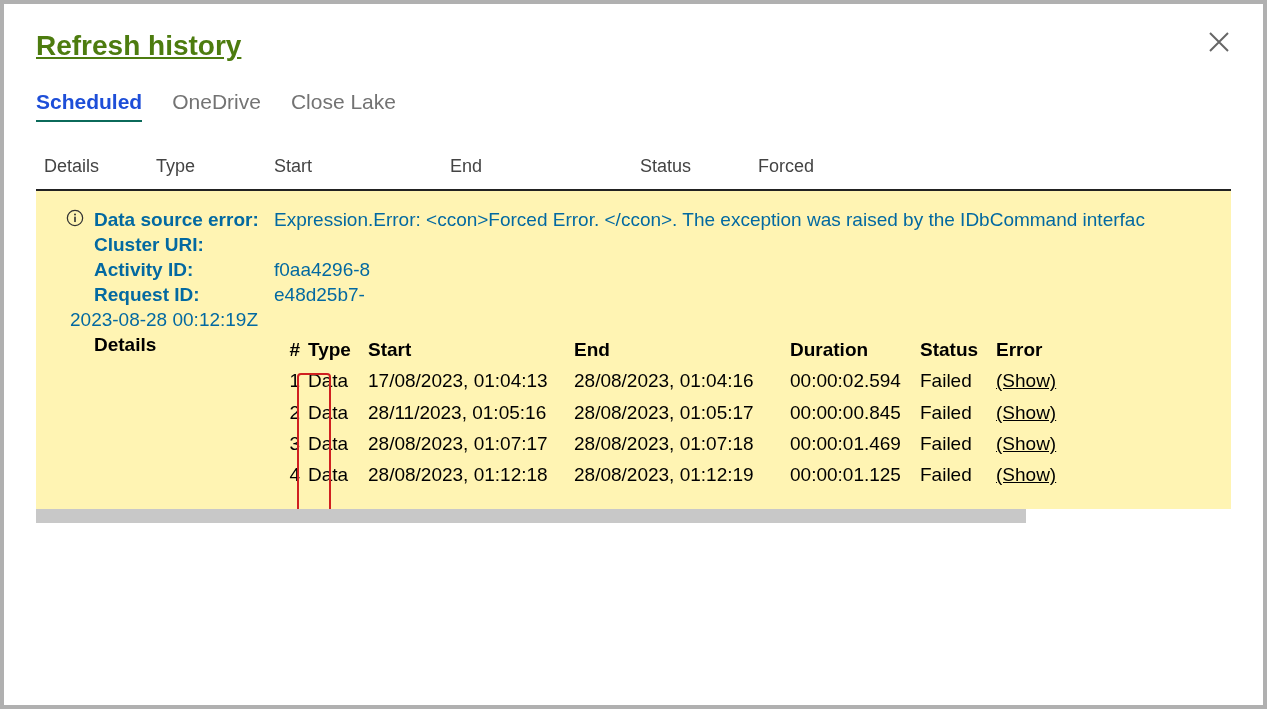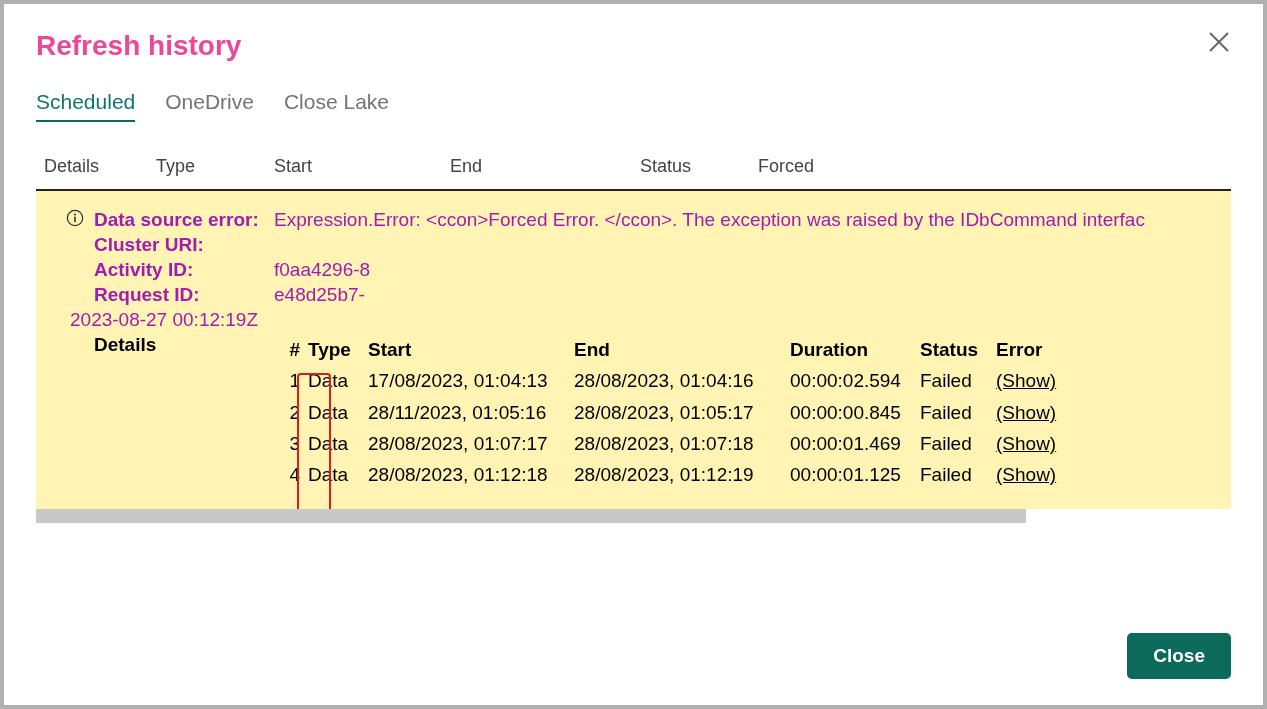--- a/index.html
+++ b/index.html
@@ -20,21 +20,22 @@
       position: relative;
     }
     .dialog-header {
       display: flex;
       justify-content: space-between;
       align-items: flex-start;
     }
     .dialog-title {
       font-size: 28px;
       font-weight: 700;
-      color: #ec4899;
+      color: #4d7c0f;
+      text-decoration: underline;
     }
     .close-icon {
       cursor: pointer;
       font-size: 18px;
       color: #555;
       width: 24px;
       height: 24px;
       display: flex;
       align-items: center;
       justify-content: center;
@@ -44,23 +45,23 @@
       gap: 30px;
       margin-top: 28px;
       font-size: 21px;
     }
     .tab {
       color: #737373;
       padding-bottom: 6px;
       cursor: pointer;
     }
     .tab.active {
-      color: #0f766e;
+      color: #1d4ed8;
       border-bottom: 2px solid #0b6a5a;
-      font-weight: 400;
+      font-weight: 700;
     }
     .table-header {
       display: flex;
       margin-top: 34px;
       font-size: 18px;
       color: #444;
       padding-bottom: 12px;
       border-bottom: 2px solid #222;
       gap: 0;
     }
@@ -83,21 +84,21 @@
       left: 30px;
       top: 18px;
       width: 20px;
       height: 20px;
     }
     .info-icon svg { width: 18px; height: 18px; }
     .field-row {
       display: flex;
       margin-bottom: 3px;
       font-size: 19px;
-      color: #a21caf;
+      color: #0369a1;
     }
     .field-label {
       width: 204px;
       font-weight: 600;
       padding-left: 24px;
     }
     .field-value { flex: 1; white-space: nowrap; overflow: hidden; }
 
     .details-row { display: flex; font-size: 19px; }
     .details-label {
@@ -198,21 +199,21 @@
     </div>
     <div class="field-row">
       <div class="field-label">Activity ID:</div>
       <div class="field-value">f0aa4296-8</div>
     </div>
     <div class="field-row">
       <div class="field-label">Request ID:</div>
       <div class="field-value">e48d25b7-</div>
     </div>
     <div class="field-row">
-      <div class="field-value">2023-08-27 00:12:19Z</div>
+      <div class="field-value">2023-08-28 00:12:19Z</div>
     </div>
 
     <div class="details-row">
       <div class="details-label">Details</div>
       <div class="details-table">
         <div class="dt-head">
           <span class="num-col">#</span>
           <span>Type</span>
           <span>Start</span>
           <span>End</span>
@@ -257,17 +258,14 @@
           <span class="show-link">(Show)</span>
         </div>
       </div>
     </div>
 
     <div class="highlight-box"></div>
   </div>
 
   <div class="scroll-track"></div>
 
-  <div class="footer">
-    <button class="close-btn">Close</button>
-  </div>
 
 </div>
 
 </body></html>

